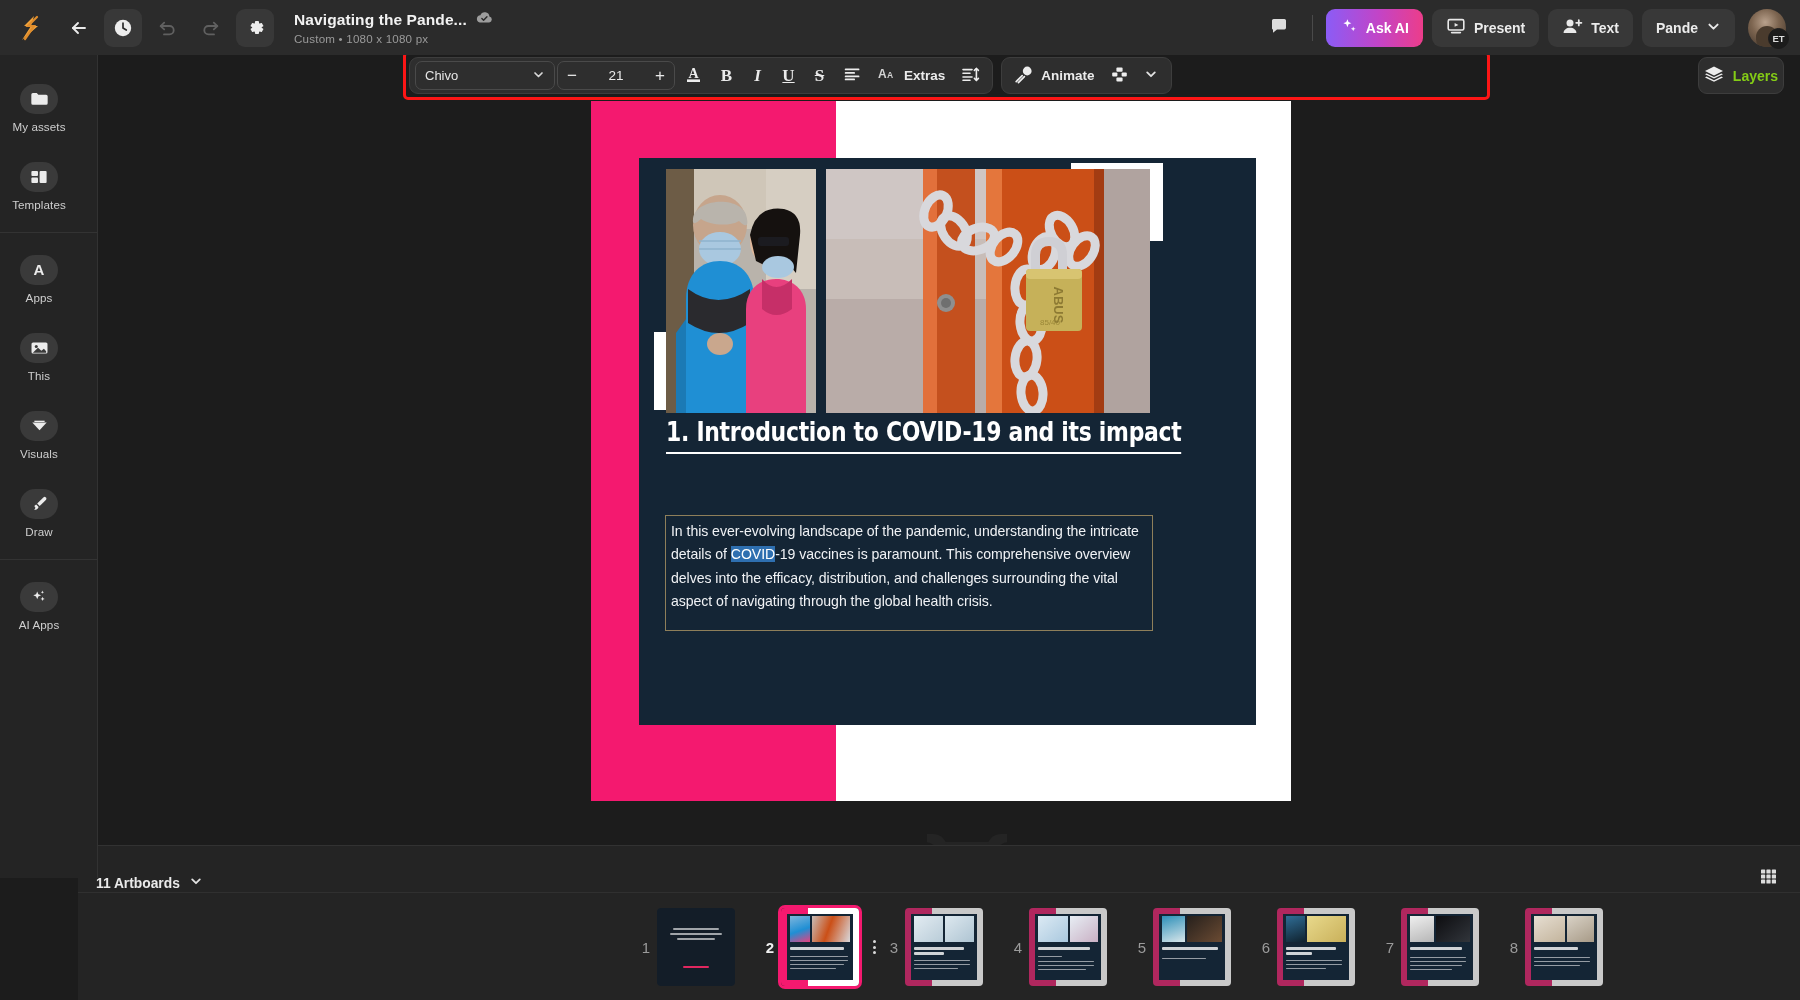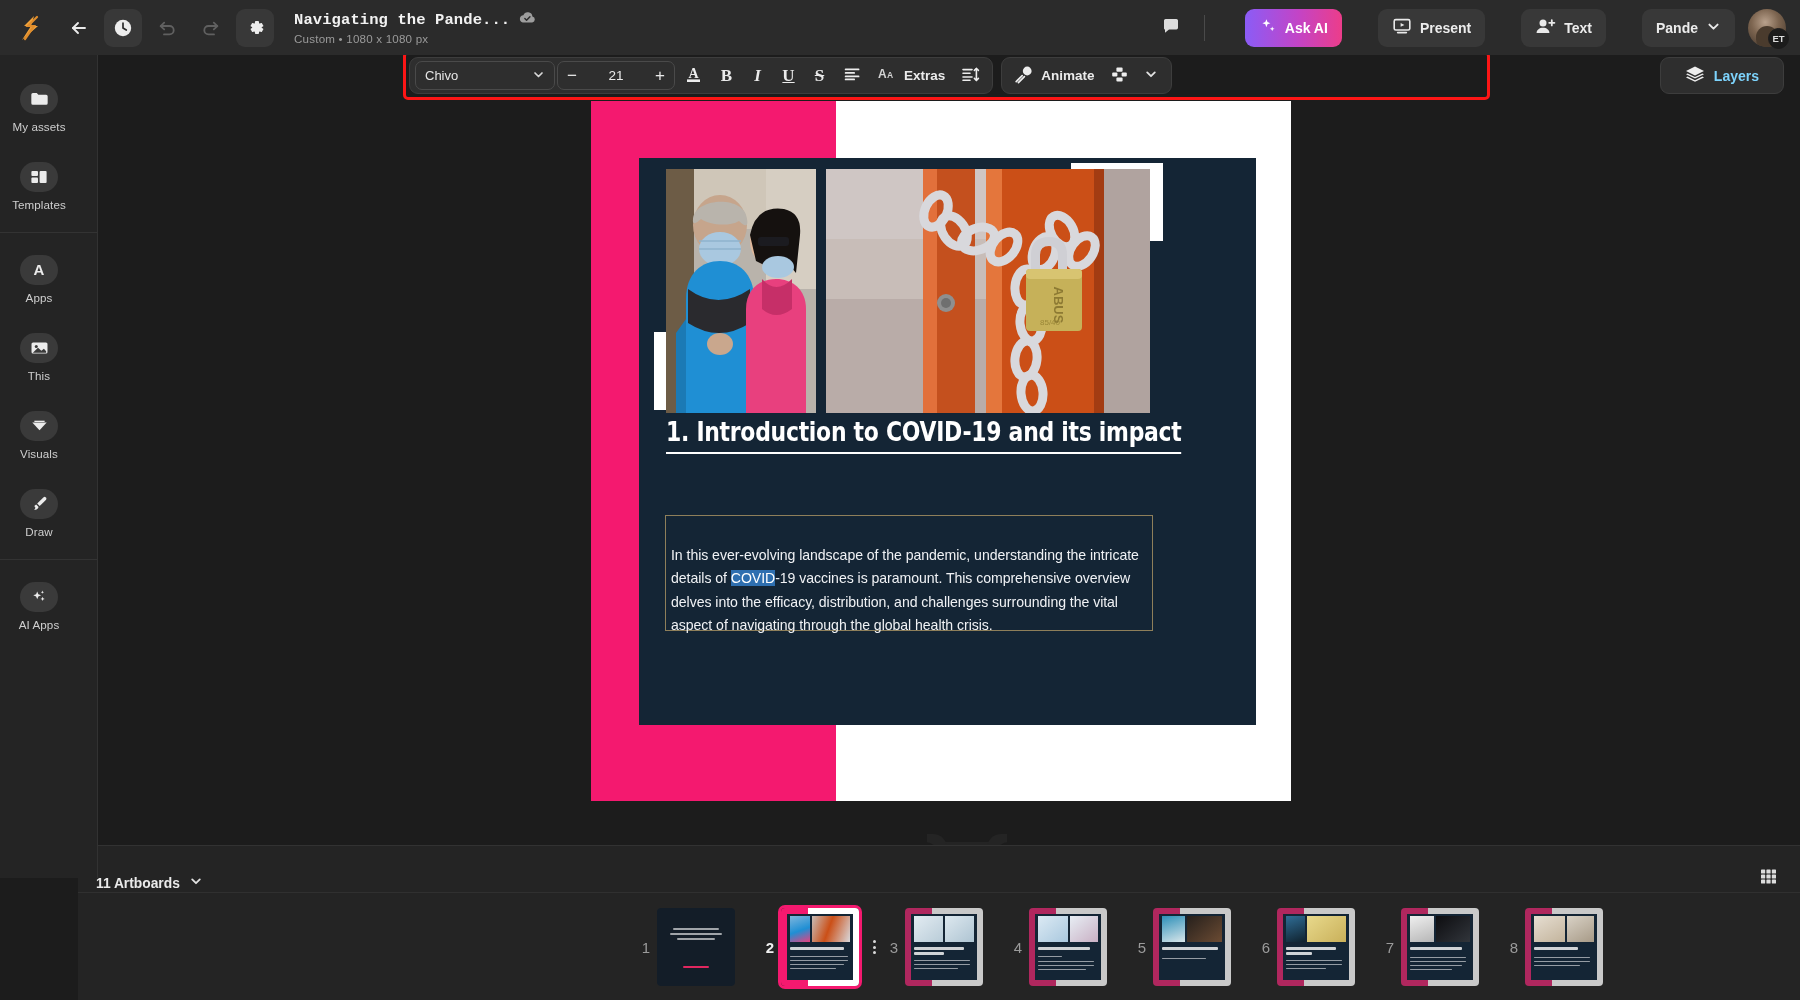--- a/index.html
+++ b/index.html
@@ -23,29 +23,28 @@
     display: flex; align-items: center; justify-content: center;
     margin-right: 6px;
     background: transparent;
   }
   .hdr-icon.bg { background: #383838; }
   .hdr-icon svg { display: block; }
   .hdr-icon.dim { opacity: .32; }
   #logo { width: 34px; height: 38px; margin-right: 12px; display:flex; align-items:center; justify-content:center;}
   #title-block { margin-left: 14px; display: flex; flex-direction: column; justify-content: center; }
   #title-row { display: flex; align-items: center; gap: 9px; }
-  #doc-title { font-size: 15.5px; font-weight: 700; color: #f2f2f2; letter-spacing: .1px; font-family: Liberation Mono, monospace; }
+  #doc-title { font-size: 15.5px; font-weight: 700; color: #f2f2f2; letter-spacing: .1px; }
   #doc-sub { font-size: 11.6px; color: #9a9a9a; margin-top: 3px; letter-spacing: .2px;}
   #hdr-right { margin-left: auto; display: flex; align-items: center; gap: 9px; }
   .hdr-btn {
     height: 38px; border-radius: 9px; background: #383838;
     display: flex; align-items: center; gap: 8px;
     padding: 0 14px; font-size: 14px; font-weight: 700; color: #ececec;
     white-space: nowrap;
-    margin-left: 27px;
   }
   .hdr-btn.plain { background: transparent; padding: 0 10px; }
   #ask-ai {
     background: linear-gradient(90deg,#8b5cf6 0%, #c344c6 55%, #ec3d8a 100%);
     color:#fff;
   }
   .hdr-sep { width: 1px; height: 26px; background: #4a4a4a; margin: 0 4px; }
   #avatar-wrap { position: relative; width: 38px; height: 38px; margin-left: 4px; }
   #avatar {
     width: 38px; height: 38px; border-radius: 50%;
@@ -126,21 +125,21 @@
   .serif { font-family: "Liberation Serif", serif; font-size: 17px; font-weight: 700;}
   .serif.i { font-style: italic; }
   .serif.u { text-decoration: underline; }
   .serif.s { text-decoration: line-through; }
 
   
   #layers-btn {
     position: absolute; right: 16px; top: 57px;
     height: 37px; background: #2e2e2e; border: 1px solid #3d3d3d;
     border-radius: 9px; display: flex; align-items: center; gap: 9px;
-    padding: 0 24px; font-size: 14px; font-weight: 700; color: #7dd3fc;
+    padding: 0 5px; font-size: 14px; font-weight: 700; color: #84cc16;
     z-index: 35;
   }
 
   
   #canvas-area {
     position: absolute; left: 78px; top: 55px;
     width: 1722px; height: 790px;
     background: #1c1c1c; overflow: hidden;
   }
   #artboard {
@@ -166,21 +165,21 @@
     display: inline-block; width: auto; white-space: nowrap;
     transform: scaleX(.92); transform-origin: left center;
   }
   #body-box {
     position: absolute; left: 26px; top: 357px; width: 488px; height: 116px;
     border: 1.2px solid #8e7f5a;
     padding: 4px 5px;
   }
   #body-text {
     font-size: 14.1px; line-height: 23.4px; color: #f0f2f5;
-    font-weight: 400; letter-spacing: -.05px; margin-top: 24px;
+    font-weight: 400; letter-spacing: -.05px;
   }
   #body-text .sel { background: #2e6fb0; color: #ffffff; }
   #collapse-chevron {
     position: absolute; left: 861px; top: 787px; width: 56px; height: 26px;
     background: #242424;
     border-radius: 0 0 12px 12px;
     display: flex; align-items: center; justify-content: center;
     z-index: 20;
   }
   #collapse-chevron:before, #collapse-chevron:after {

